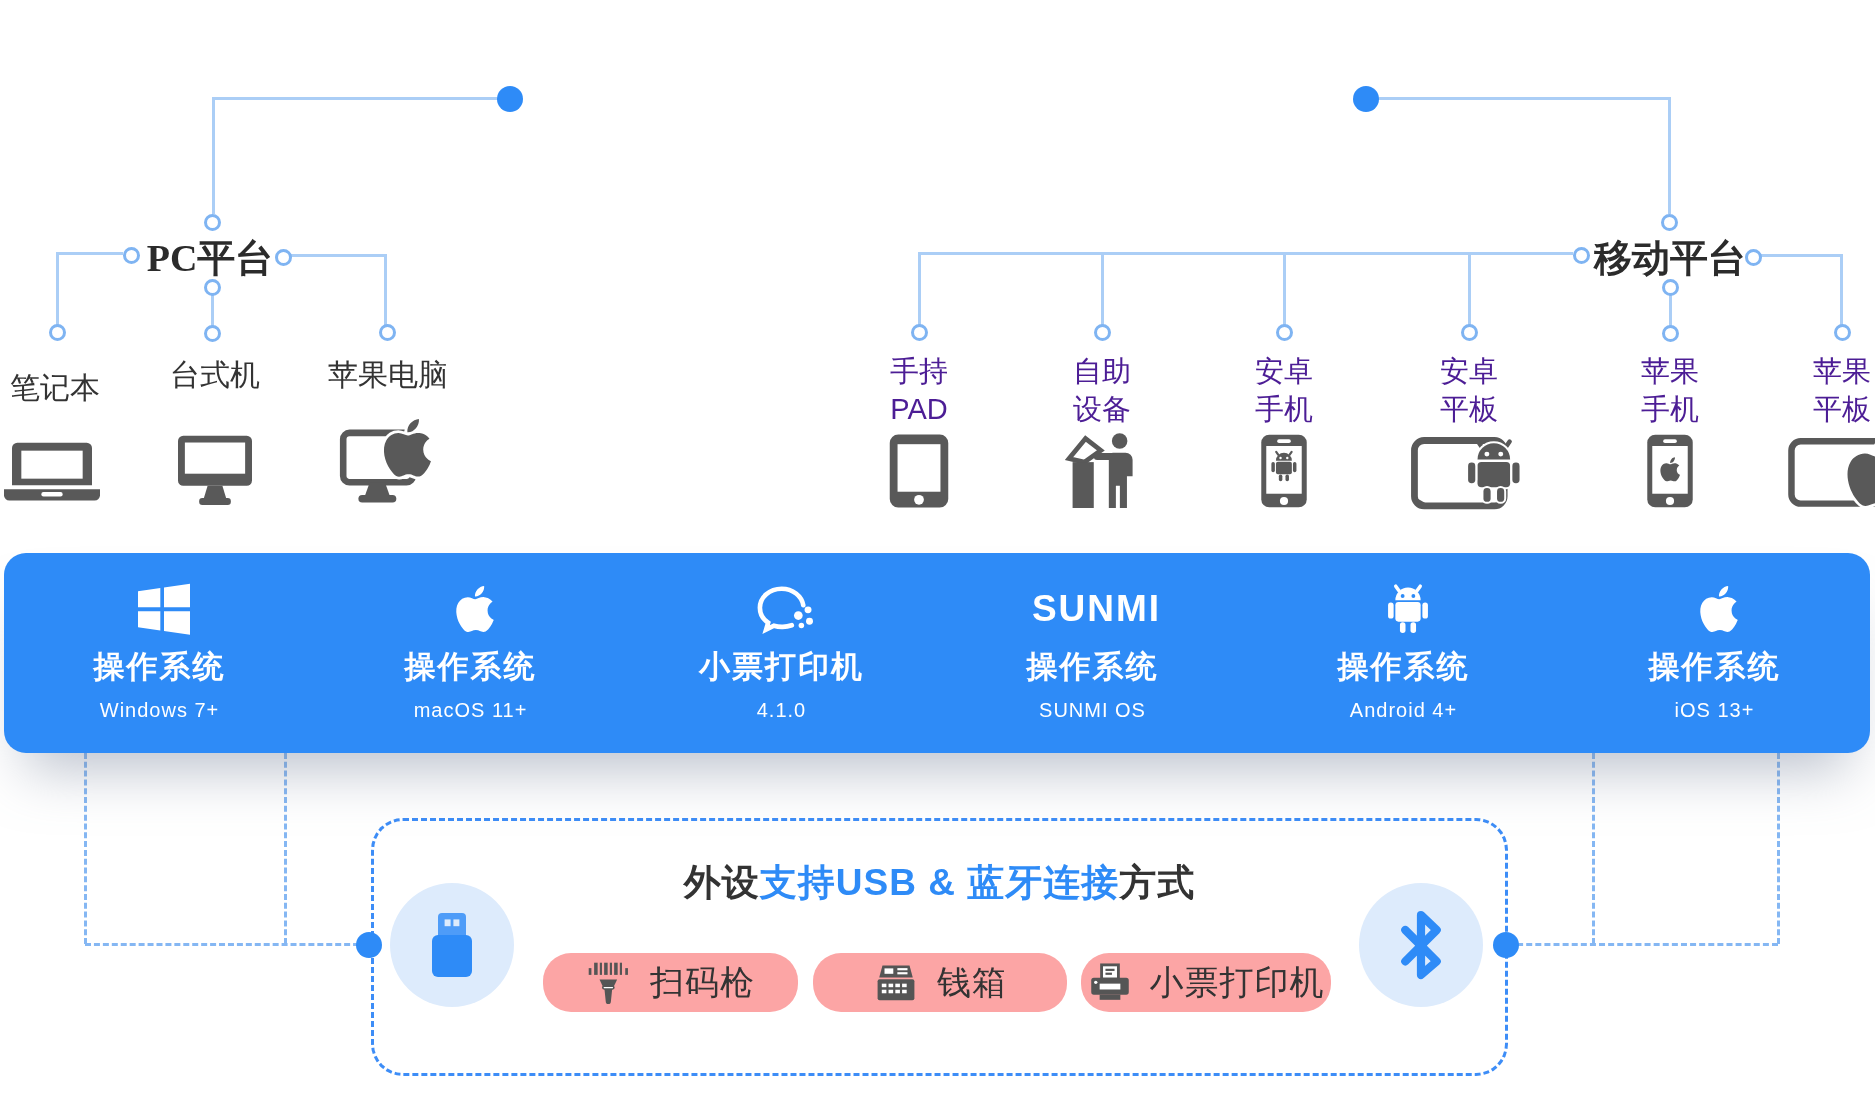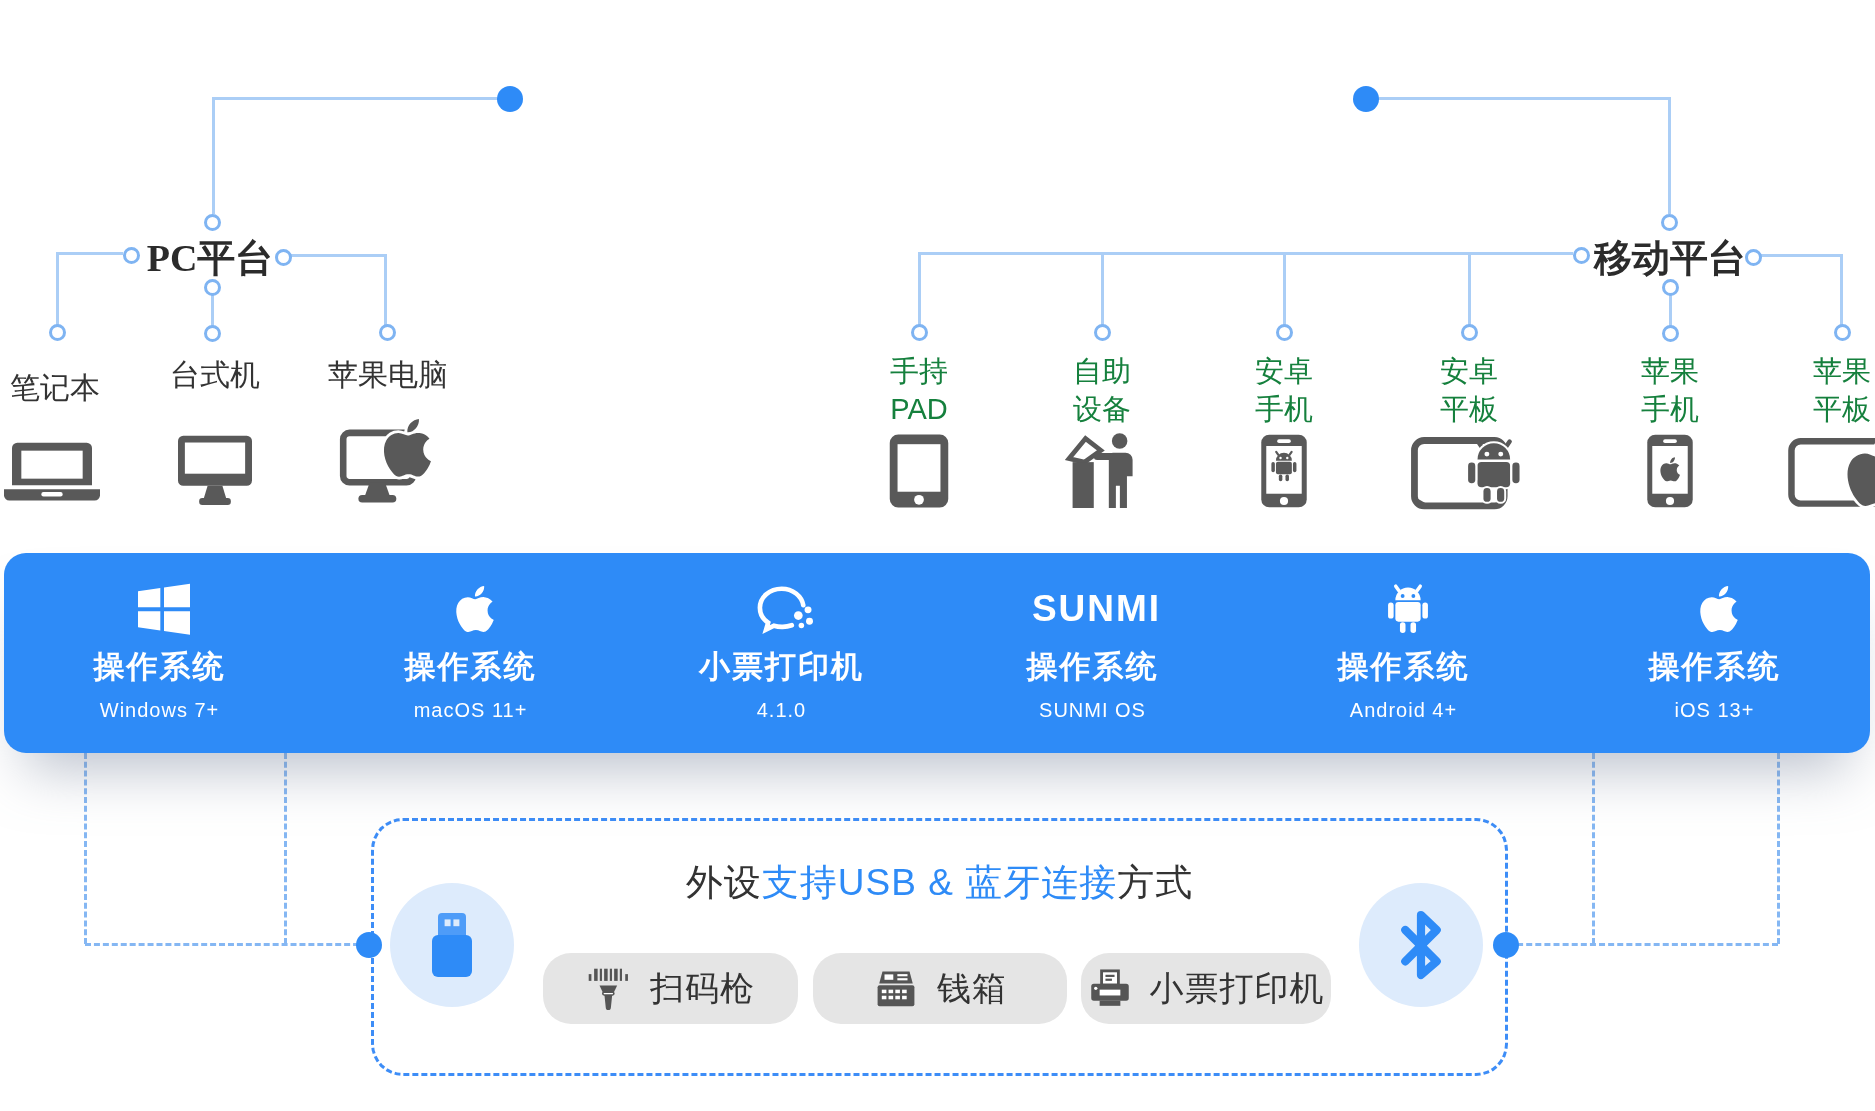--- a/index.html
+++ b/index.html
@@ -18,46 +18,46 @@
   .node-dot{width:26px;height:26px;border-radius:50%;background:#2E8BF7;z-index:2;}
   .conn-dot{width:26px;height:26px;border-radius:50%;background:#2E8BF7;z-index:4;}
   
   .hline{height:3px;background:#ABCEF6;z-index:1;}
   .vline{width:3px;background:#ABCEF6;z-index:1;}
   .ring{width:11px;height:11px;border:3px solid #7FB4F2;border-radius:50%;background:#fff;z-index:2;}
   
   .plat-label{transform:translateX(-50%);font-size:38px;font-weight:600;color:#2b2b2b;white-space:nowrap;z-index:2;}
   
   .dev-label{transform:translateX(-50%);font-size:30px;font-weight:500;color:#333;white-space:nowrap;text-align:center;}
-  .dev-label2{transform:translateX(-50%);font-size:29px;font-weight:500;color:#15803d;line-height:38px;text-align:center;white-space:nowrap;}
+  .dev-label2{transform:translateX(-50%);font-size:29px;font-weight:500;color:#4c1d95;line-height:38px;text-align:center;white-space:nowrap;}
   .dev-icon{transform:translateX(-50%);width:120px;height:82px;display:flex;align-items:flex-end;justify-content:center;color:#595959;}
   
   .os-bar{
     left:4px;top:553px;width:1866px;height:200px;background:#2E8BF7;border-radius:22px;
     display:flex;align-items:stretch;z-index:3;
     box-shadow:0 38px 55px -22px rgba(120,132,155,.5);
   }
   .os-cell{flex:1;display:flex;flex-direction:column;align-items:center;justify-content:center;color:#fff;padding-top:6px;}
   .os-icon{height:58px;display:flex;align-items:center;justify-content:center;margin-bottom:8px;margin-left:8px;}
   .os-title{font-size:31px;font-weight:700;letter-spacing:2px;line-height:42px;}
   .os-value{font-size:20px;font-weight:400;line-height:44px;letter-spacing:1px;}
   .sunmi-mark{font-size:37px;font-weight:800;letter-spacing:2px;color:#fff;}
   
   .dashv{width:0;border-left:3px dashed #85B7F3;z-index:1;}
   .dashh{height:0;border-top:3px dashed #85B7F3;z-index:1;}
   
   .peri-box{
     left:371px;top:818px;width:1137px;height:258px;background:#fff;
     border:3px dashed #3D8DF7;border-radius:32px;box-sizing:border-box;z-index:2;
   }
-  .peri-title{left:371px;top:858px;width:1137px;text-align:center;font-size:37px;font-weight:400;color:#333;z-index:3;letter-spacing:1px;}
+  .peri-title{left:371px;top:858px;width:1137px;text-align:center;font-size:37px;font-weight:700;color:#333;z-index:3;letter-spacing:1px;}
   .peri-title .hl{color:#2E8BF7;}
   .conn-circle{width:124px;height:124px;border-radius:50%;background:#DDEBFC;display:flex;align-items:center;justify-content:center;z-index:3;}
   .pill{
-    top:953px;height:71px;border-radius:28px;background:#e5e5e5;z-index:3;
+    top:953px;height:59px;border-radius:28px;background:#fca5a5;z-index:3;
     display:flex;align-items:center;justify-content:center;gap:18px;
     font-size:34px;color:#333;font-weight:500;letter-spacing:1px;
   }
   .pill .picon{display:flex;align-items:center;color:#555;}
 </style>
 </head>
 <body>
 
 <div class="canvas">
 

